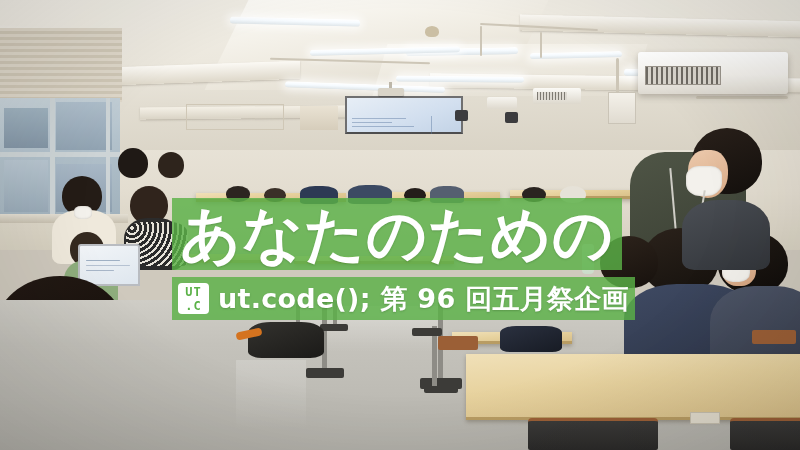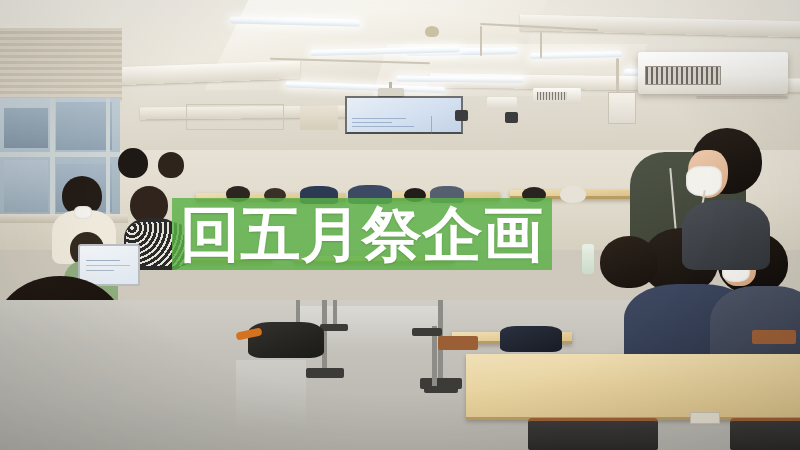--- a/index.html
+++ b/index.html
@@ -370,17 +370,24 @@
     <div style="position:absolute;left:236px;top:330px;width:26px;height:8px;background:#d4731f;border-radius:4px;transform:rotate(-12deg);"></div>
     <div style="position:absolute;left:500px;top:326px;width:62px;height:26px;border-radius:26% 26% 16% 16%;background:linear-gradient(160deg,#2b3140,#171b24);"></div>
 
     <div style="position:absolute;left:582px;top:244px;width:12px;height:30px;border-radius:3px 3px 4px 4px;background:linear-gradient(180deg,rgba(235,245,235,.85),rgba(200,225,205,.75));"></div>
 
     <div class="vignette"></div>
   </div>
 
 
   <div class="band" id="band2">
-    <span class="txt">回五月祭企画</span>
+    <span class="txt">あなたのための</span>
   </div>
 
+  <div class="band" id="band3">
+    <span class="logo">
+      <span class="r1">UT</span>
+      <span class="r2">.C</span>
+    </span>
+    <span class="txt">ut.code(); 第 96 回五月祭企画</span>
+  </div>
 
 </div>
 
 </body></html>

